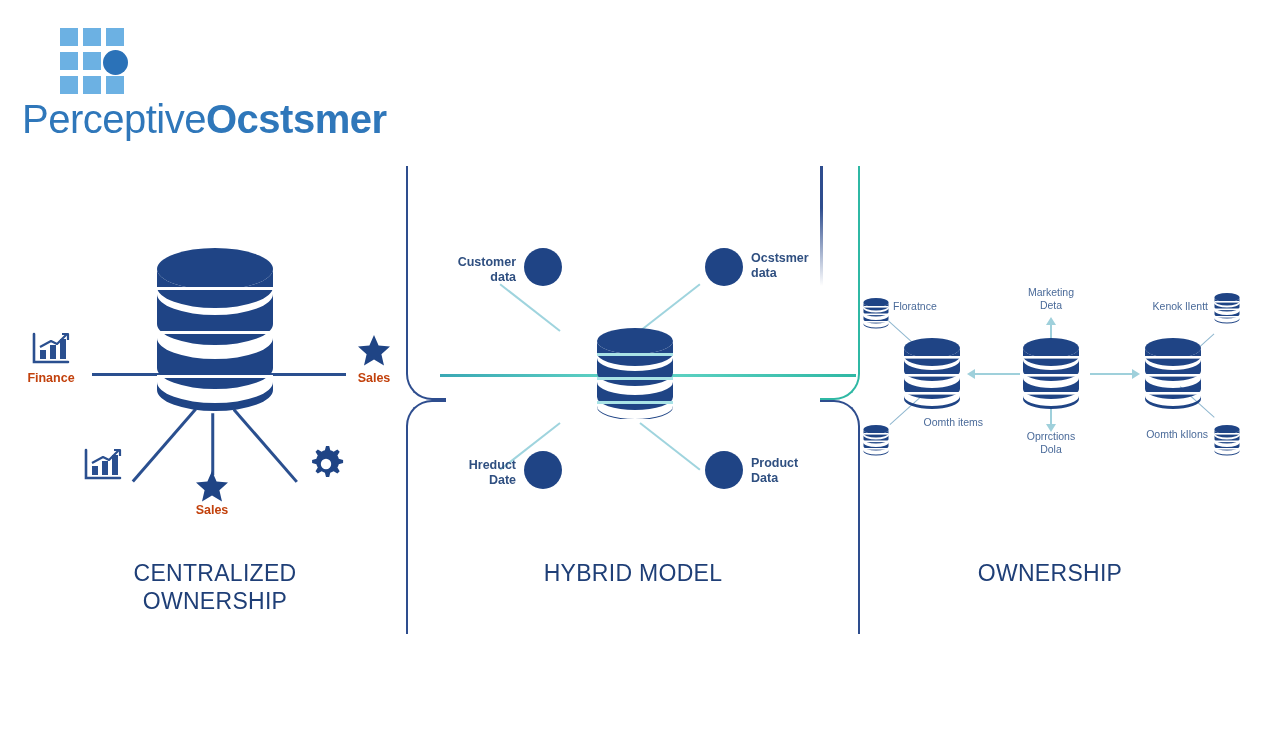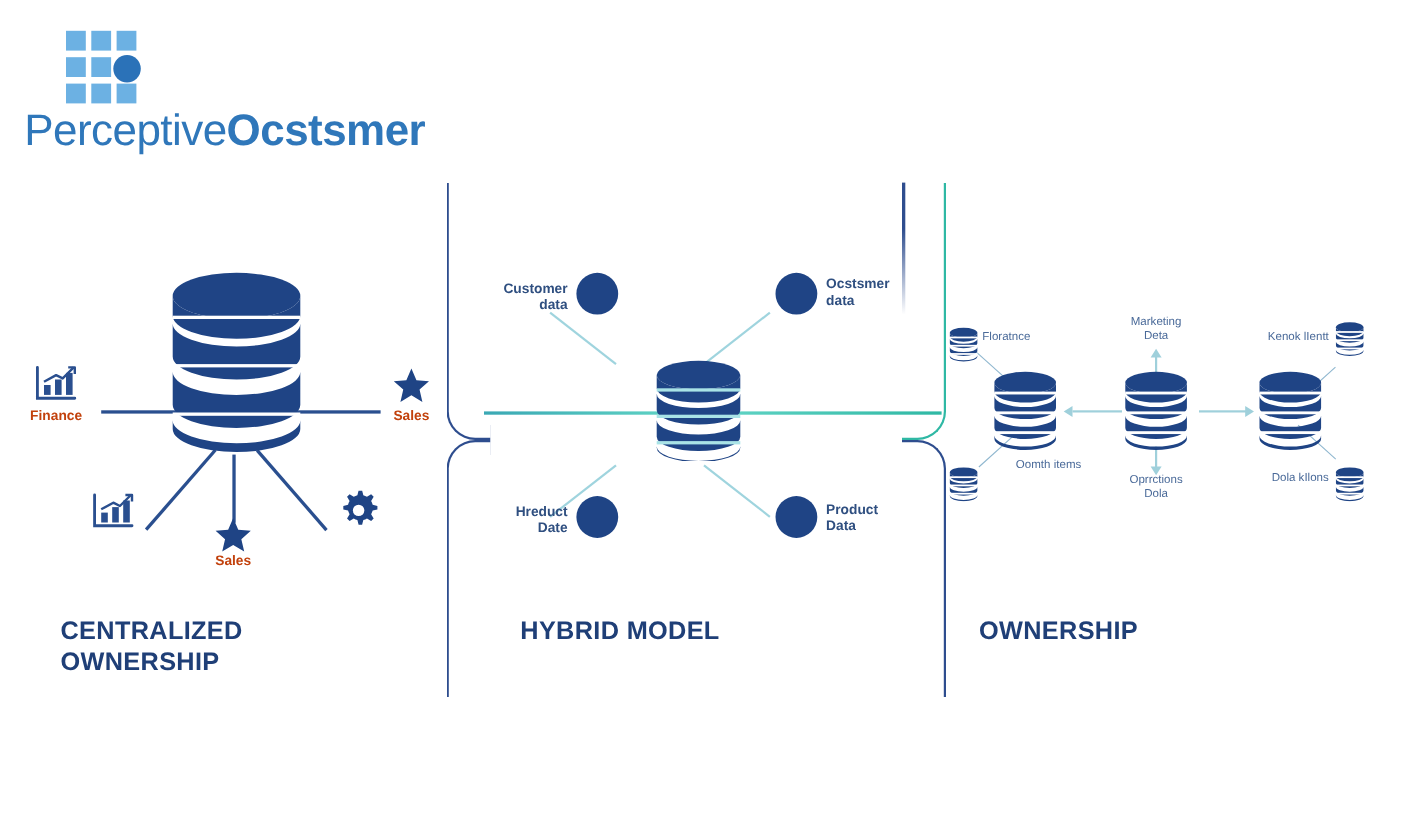--- a/index.html
+++ b/index.html
@@ -123,22 +123,23 @@
     left: 660px;
     top: 374px;
     width: 196px;
     height: 2.5px;
     background: linear-gradient(to right, #5fd3c4, #2fb8a4);
   }
 
   
   .section-title {
     position: absolute;
+    text-align: center;
     font-size: 23px;
-    font-weight: bold;
+    font-weight: normal;
     line-height: 28px;
     color: #1f3f77;
     letter-spacing: 0.3px;
   }
   #title-centralized  { left: 55px;  top: 559px; width: 320px; }
   #title-hybrid       { left: 473px; top: 559px; width: 320px; }
   #title-decentral    { left: 890px; top: 559px; width: 320px; }
 
   
   .db {
@@ -481,21 +482,21 @@
     <rect x="1.5" y="16.5" width="25" height="1.6" fill="#ffffff"></rect>
     <path d="M1.5,18.5 L1.5,22 A12.5,4.6 0 0 0 26.5,22 L26.5,18.5 A12.5,4.6 0 0 1 1.5,18.5 Z" fill="#1f4485"></path>
     <rect x="1.5" y="24" width="25" height="1.6" fill="#ffffff"></rect>
     <path d="M1.5,26 L1.5,27 A12.5,4.6 0 0 0 26.5,27 L26.5,26 A12.5,4.6 0 0 1 1.5,26 Z" fill="#1f4485"></path>
   </svg>
 </div>
 
 <div class="dec-label" style="left:893px; top:300px; width:90px; text-align:left;">Floratnce</div>
 <div class="dec-label" style="left:893px; top:416px; width:90px; text-align:right;">Oomth items</div>
 <div class="dec-label" style="left:1128px; top:300px; width:80px; text-align:right;">Kenok lIentt</div>
-<div class="dec-label" style="left:1128px; top:428px; width:80px; text-align:right;">Dola kIlons</div>
+<div class="dec-label" style="left:1128px; top:428px; width:80px; text-align:right;">Oomth kIlons</div>
 
 <div class="dec-label" style="left:1001px; top:286px; width:100px;">
   <div>Marketing</div>
   <div>Deta</div>
 </div>
 <div class="dec-label" style="left:1001px; top:430px; width:100px;">
   <div>Oprrctions</div>
   <div>Dola</div>
 </div>
 

